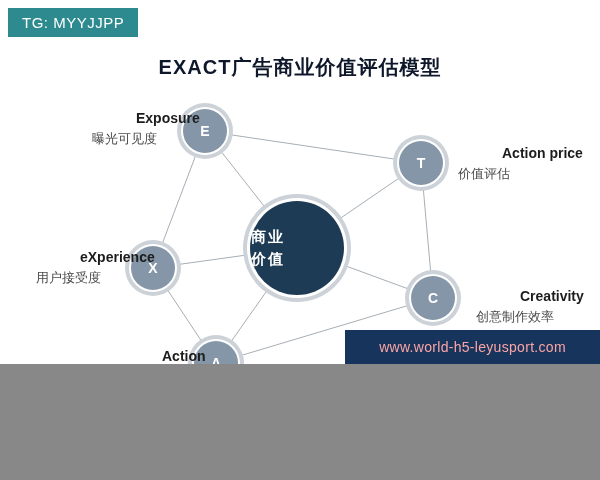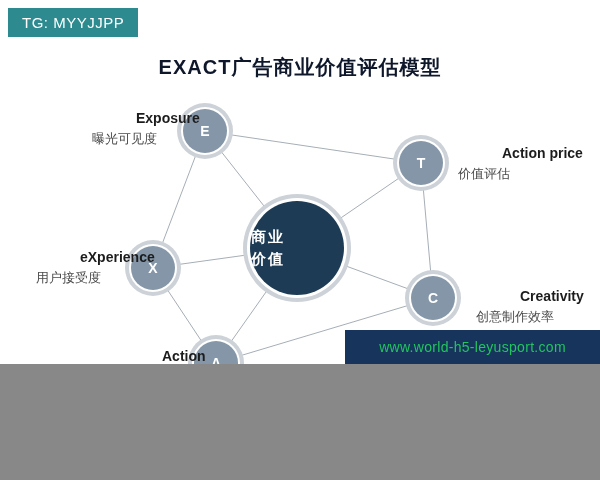--- a/index.html
+++ b/index.html
@@ -64,21 +64,21 @@
   .zhihu-mark{
     position:absolute;left:450px;top:412px;font-size:12px;color:#9a9a9a;
     white-space:nowrap;
   }
   .toutiao-mark{
     position:absolute;left:548px;top:392px;font-size:12px;color:#222;
     writing-mode:vertical-rl;letter-spacing:2px;white-space:nowrap;
   }
   .footer-bar{
     position:absolute;right:0;bottom:0;width:255px;height:34px;
-    background:var(--footer-bg);color:#22c55e;font-size:14px;
+    background:var(--footer-bg);color:#fca5a5;font-size:14px;
     display:flex;align-items:center;justify-content:center;letter-spacing:0.3px;
   }
 </style>
 </head>
 <body>
 
 <div class="page">
 
   <div class="badge">TG: MYYJJPP</div>
 

